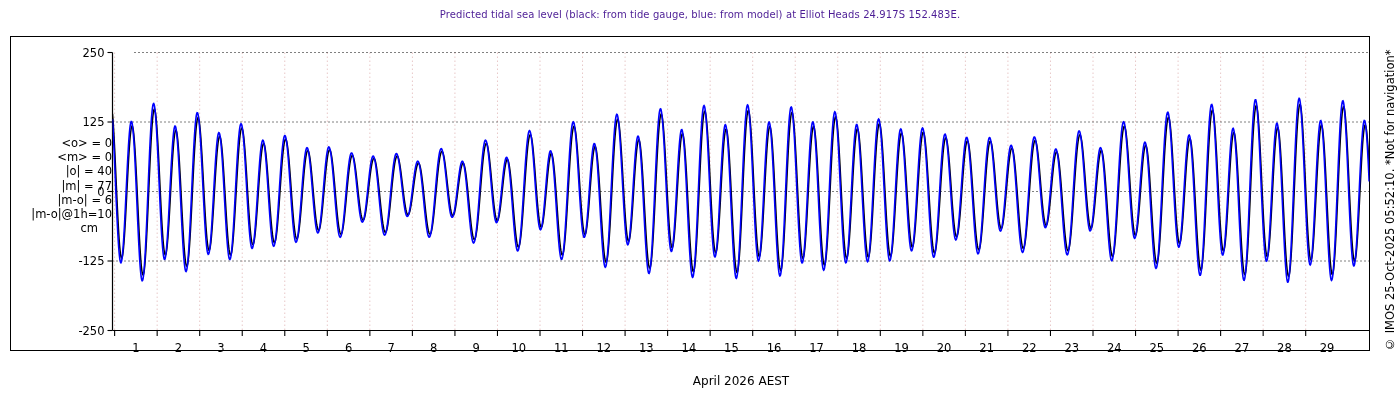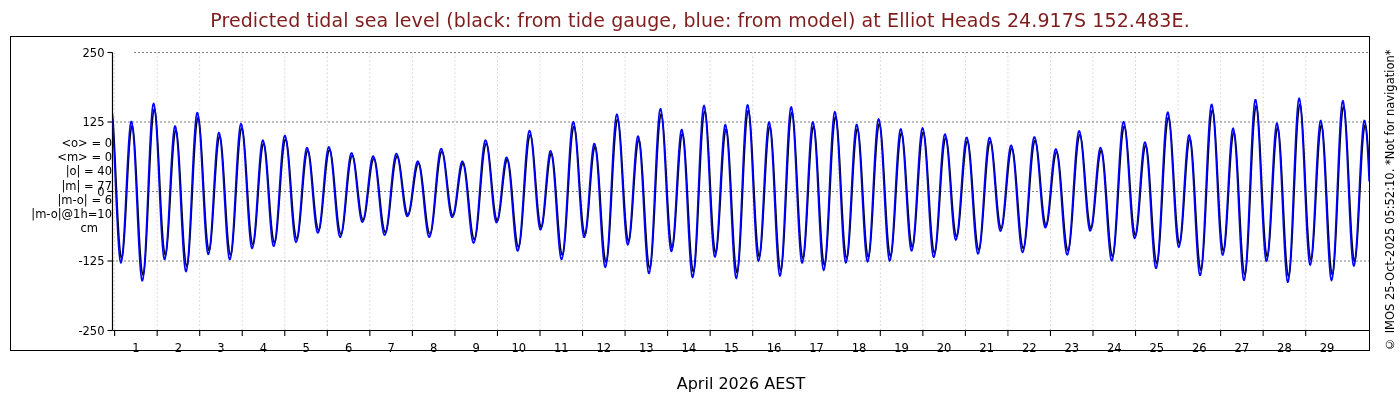--- a/index.html
+++ b/index.html
@@ -22,22 +22,22 @@
     top: 0;
     width: 1400px;
     height: 400px;
   }
   .chart-title {
     position: absolute;
     left: 0;
     top: 9px;
     width: 1400px;
     text-align: center;
-    font-size: 19px;
-    color: #7f1d1d;
+    font-size: 10px;
+    color: #4c1d95;
     letter-spacing: 0.1px;
   }
   .outer-frame {
     position: absolute;
     left: 10px;
     top: 36px;
     width: 1360px;
     height: 315px;
     border: 1.2px solid #000;
     box-sizing: border-box;
@@ -73,21 +73,21 @@
     fill: #000;
     font-family: "DejaVu Sans", "Liberation Sans", sans-serif;
     text-anchor: middle;
   }
   .axis-title {
     position: absolute;
     left: 112px;
     top: 374px;
     width: 1258px;
     text-align: center;
-    font-size: 16px;
+    font-size: 12px;
     color: #000;
   }
   .credit {
     position: absolute;
     right: 1px;
     top: 0px;
     height: 400px;
     width: 18px;
     font-size: 11.5px;
     color: #000;

